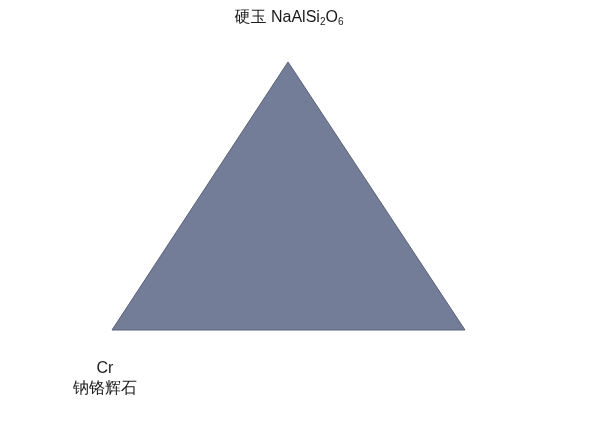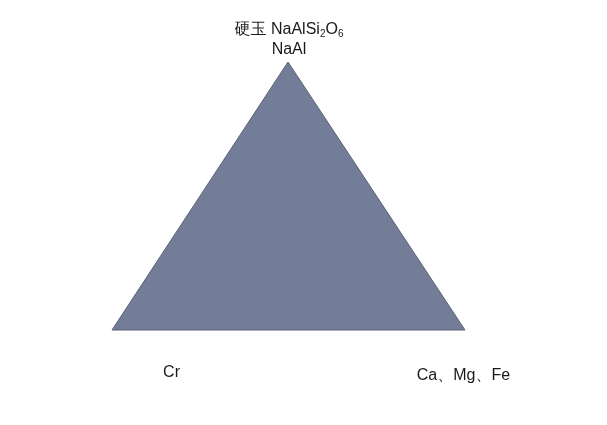--- a/index.html
+++ b/index.html
@@ -1,39 +1,38 @@
 <!DOCTYPE html>
 <html><head>
   <meta charset="utf-8">
   <style>
     html, body { margin: 0; padding: 0; background: #ffffff; }
     body { width: 607px; height: 425px; position: relative; overflow: hidden;
            font-family: "Liberation Sans", "DejaVu Sans", sans-serif; color: #1a1a1a; }
-    .label { position: absolute; text-align: center; font-size: 16px; line-height: 20px; white-space: nowrap; margin-top: 12px; }
+    .label { position: absolute; text-align: center; font-size: 16px; line-height: 20px; white-space: nowrap; }
     .label div { display: block; }
     #top-label { left: 194px; top: 7px; width: 190px; }
-    #left-label { left: 30px; top: 350px; width: 150px; text-align: right; }
+    #left-label { left: 30px; top: 358px; width: 150px; }
     #right-label { left: 320px; top: 353px; width: 287px; }
     svg#tri { position: absolute; left: 0; top: 0; }
     sub { font-size: 10px; vertical-align: -3px; line-height: 0; }
   </style>
 </head>
 <body>
 
 <svg id="tri" width="607" height="425">
   <polygon points="288,62 112,330 465,330" fill="#737d97" stroke="#5a6278" stroke-width="1"></polygon>
 </svg>
 
 <div id="top-label" class="label">
   <div>
     <span>硬玉</span>
     <span><span>NaAlSi</span><sub>2</sub><span>O</span><sub>6</sub></span>
   </div>
-  <div>NaAl</div>
 </div>
 
 <div id="left-label" class="label">
   <div>Cr</div>
+  <div>钠铬辉石</div>
 </div>
 
 <div id="right-label" class="label">
-  <div>Ca、Mg、Fe</div>
 </div>
 
 </body></html>

